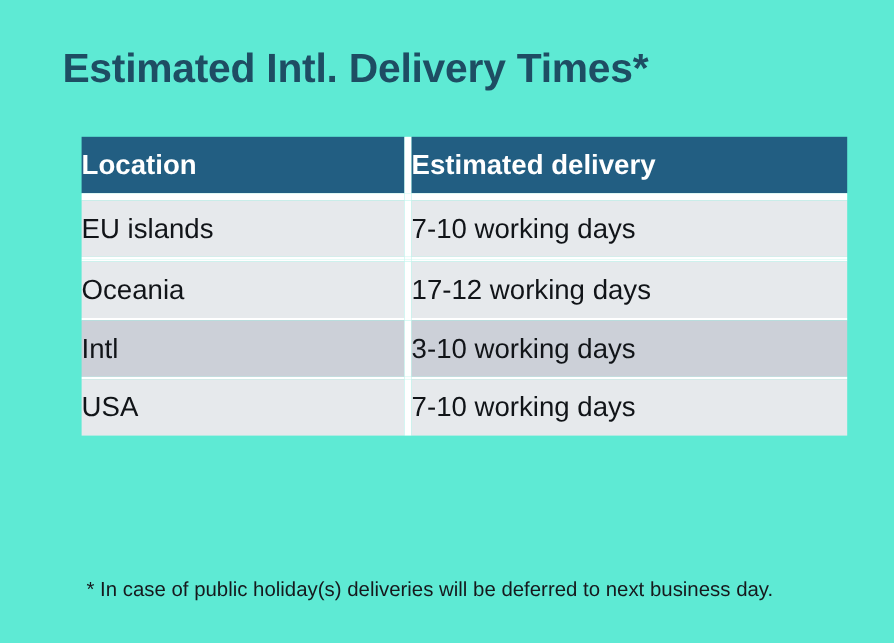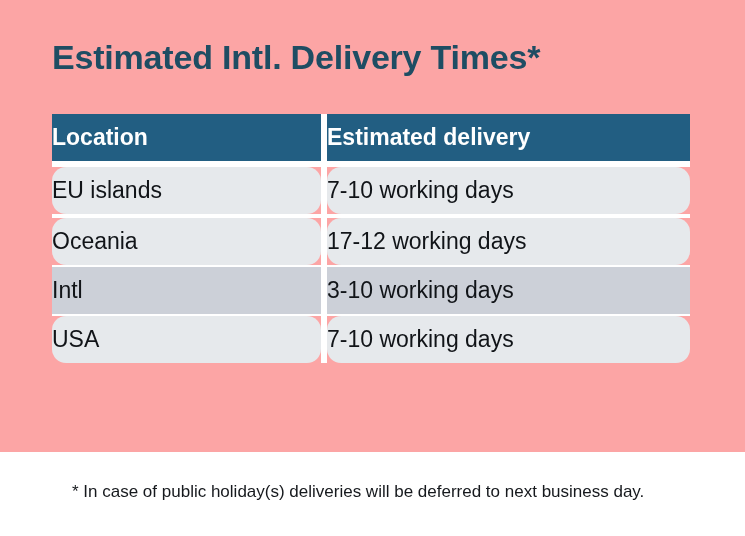--- a/index.html
+++ b/index.html
@@ -9,37 +9,37 @@
   body {
     width: 745px;
     height: 536px;
     background: #ffffff;
     font-family: "Liberation Sans", sans-serif;
     overflow: hidden;
   }
   .page {
     position: relative;
     width: 745px;
-    height: 452px;
-    background: #fca5a5;
+    height: 536px;
+    background: #5eead4;
     box-sizing: border-box;
   }
   .page-title {
     position: absolute;
     left: 52px;
     top: 38px;
     font-size: 34px;
     font-weight: bold;
     color: #1e4d63;
     letter-spacing: -0.2px;
     white-space: nowrap;
   }
   .delivery-table {
     position: absolute;
-    left: 52px;
+    left: 68px;
     top: 114px;
     width: 638px;
     border-collapse: separate;
     border-spacing: 0;
     table-layout: fixed;
   }
   .delivery-table col.col-location { width: 269px; }
   .delivery-table col.col-gap      { width: 6px;   }
   .delivery-table col.col-delivery { width: 363px; }
 
@@ -68,21 +68,21 @@
     padding: 0 0 0 14px;
     box-sizing: border-box;
     text-align: left;
     white-space: nowrap;
     overflow: hidden;
   }
   .spacer-cell {
     background: #ffffff;
   }
   .row-odd .cell  { background: #ccd0d8; }
-  .row-even .cell { background: #e6e9ec; border-radius: 14px; }
+  .row-even .cell { background: #e6e9ec; }
 
   .row-sep td {
     height: 2px;
     background: #ffffff;
     padding: 0;
   }
   .header-sep td {
     height: 4px;
     background: #ffffff;
     padding: 0;

